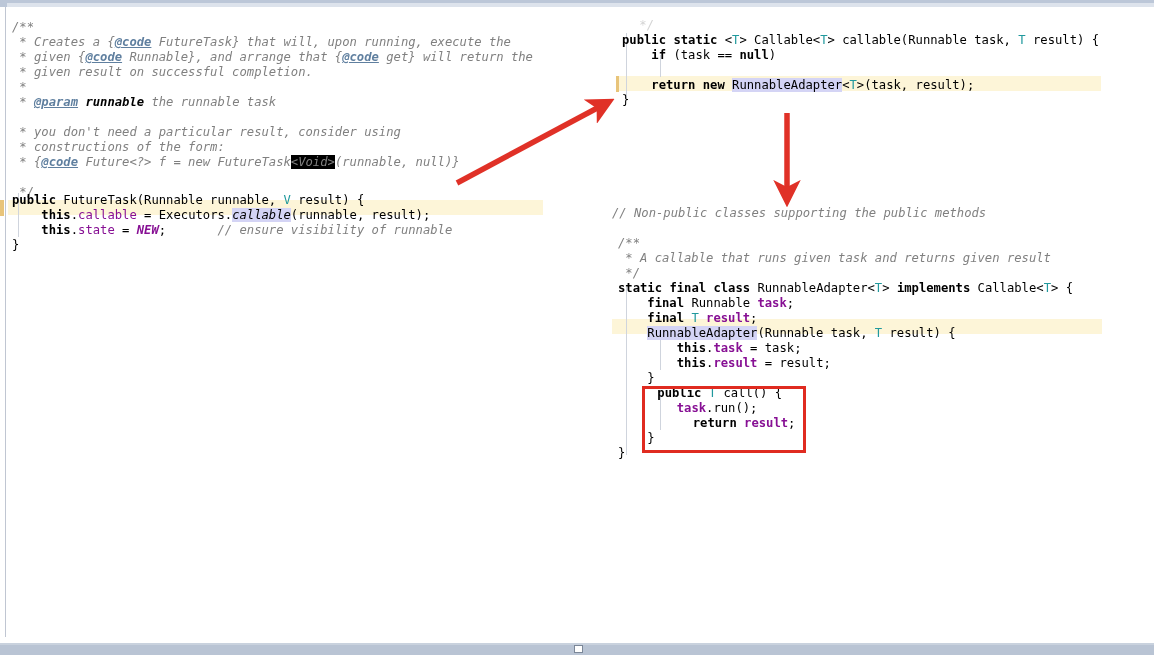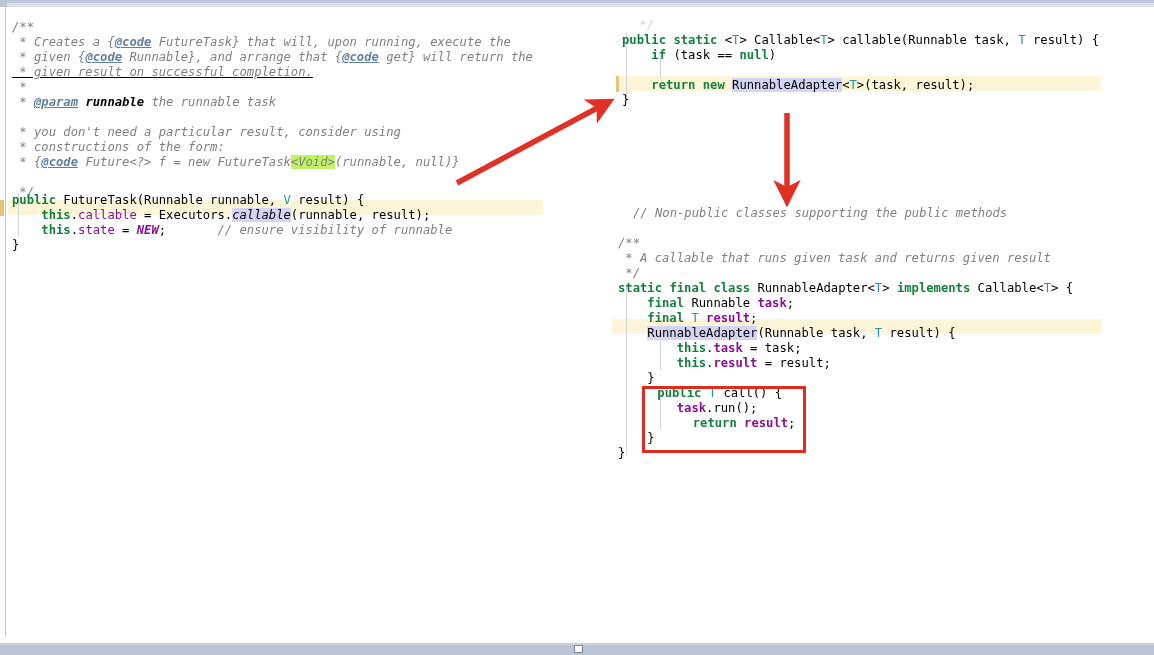--- a/index.html
+++ b/index.html
@@ -85,33 +85,33 @@
   .gutter-mark.small { width: 3px; }
 
   
   .hl-band {
     position: absolute;
     height: 15px;
     background: #fdf5d8;
   }
 
   
-  .kw       { color: #15803d; font-weight: bold; }
+  .kw       { color: #000000; font-weight: bold; }
   .plain    { color: #000000; }
   .cmt      { color: #808080; font-style: italic; }
   .doc      { color: #808080; font-style: italic; }
   .doctag   { color: #5f7f9f; font-style: italic; font-weight: bold; text-decoration: underline; }
   .docparam { color: #000000; font-style: italic; font-weight: bold; }
   .field    { color: #871094; }
   .fieldb   { color: #871094; font-weight: bold; }
   .statfld  { color: #871094; font-weight: bold; font-style: italic; }
   .typevar  { color: #20999d; }
   .statmeth { color: #000000; font-style: italic; }
   .hlsearch { background: #d4d4f5; }
-  .hlgreen  { background: #bef264; }
+  .hlgreen  { background: #000000; }
 
   
   .red-box {
     position: absolute;
     border: 3px solid #e02b20;
     background: transparent;
   }
 
   svg.arrows {
     position: absolute; left: 0; top: 0;
@@ -134,21 +134,21 @@
     
     <div class="hl-band" style="left:8px; top:193px; width:535px;"></div>
     
     <div class="gutter-mark" style="left:0px; top:193px; height:16px;"></div>
     
     <div class="guide" style="left:18px; top:186px; height:44px;"></div>
 
     <div class="code-line" style="position:absolute; left:12px; top:13px;"><span class="doc">/**</span></div>
     <div class="code-line" style="position:absolute; left:12px; top:28px;"><span class="doc"> * Creates a {</span><span class="doctag">@code</span><span class="doc"> FutureTask} that will, upon running, execute the</span></div>
     <div class="code-line" style="position:absolute; left:12px; top:43px;"><span class="doc"> * given {</span><span class="doctag">@code</span><span class="doc"> Runnable}, and arrange that {</span><span class="doctag">@code</span><span class="doc"> get} will return the</span></div>
-    <div class="code-line" style="position:absolute; left:12px; top:58px;text-decoration:underline;"><span class="doc"> * given result on successful completion.</span></div>
+    <div class="code-line" style="position:absolute; left:12px; top:58px;"><span class="doc"> * given result on successful completion.</span></div>
     <div class="code-line" style="position:absolute; left:12px; top:73px;"><span class="doc"> *</span></div>
     <div class="code-line" style="position:absolute; left:12px; top:88px;"><span class="doc"> * </span><span class="doctag">@param</span><span class="doc"> </span><span class="docparam">runnable</span><span class="doc"> the runnable task</span></div>
     <div class="code-line" style="position:absolute; left:12px; top:118px;"><span class="doc"> * you don't need a particular result, consider using</span></div>
     <div class="code-line" style="position:absolute; left:12px; top:133px;"><span class="doc"> * constructions of the form:</span></div>
     <div class="code-line" style="position:absolute; left:12px; top:148px;"><span class="doc"> * {</span><span class="doctag">@code</span><span class="doc"> Future&lt;?&gt; f = new FutureTask</span><span class="doc hlgreen">&lt;Void&gt;</span><span class="doc">(runnable, null)}</span></div>
     <div class="code-line" style="position:absolute; left:12px; top:178px;"><span class="doc"> */</span></div>
     <div class="code-line" style="position:absolute; left:12px; top:186px;"><span class="kw">public</span><span class="plain"> FutureTask(Runnable runnable, </span><span class="typevar">V</span><span class="plain"> result) {</span></div>
     <div class="code-line" style="position:absolute; left:12px; top:201px;"><span class="plain">    </span><span class="kw">this</span><span class="plain">.</span><span class="field">callable</span><span class="plain"> = Executors.</span><span class="statmeth hlsearch">callable</span><span class="plain">(runnable, result);</span></div>
     <div class="code-line" style="position:absolute; left:12px; top:216px;"><span class="plain">    </span><span class="kw">this</span><span class="plain">.</span><span class="field">state</span><span class="plain"> = </span><span class="statfld">NEW</span><span class="plain">;       </span><span class="cmt">// ensure visibility of runnable</span></div>
     <div class="code-line" style="position:absolute; left:12px; top:231px;"><span class="plain">}</span></div>
@@ -168,21 +168,21 @@
     <div class="code-line" style="position:absolute; left:22px; top:86px;"><span class="plain">}</span></div>
   </div>
 
   <div class="pane" style="left:600px; top:200px; width:554px; height:280px;">
 
     <div class="hl-band" style="left:12px; top:119px; width:490px;"></div>
     <div class="guide" style="left:26px; top:87px; height:168px;"></div>
     <div class="guide" style="left:60px; top:132px; height:38px;"></div>
     <div class="guide" style="left:60px; top:192px; height:38px;"></div>
 
-    <div class="code-line" style="position:absolute; left:33px; top:6px;"><span class="cmt">// Non-public classes supporting the public methods</span></div>
+    <div class="code-line" style="position:absolute; left:12px; top:6px;"><span class="cmt">// Non-public classes supporting the public methods</span></div>
 
     <div class="code-line" style="position:absolute; left:18px; top:36px;"><span class="doc">/**</span></div>
     <div class="code-line" style="position:absolute; left:18px; top:51px;"><span class="doc"> * A callable that runs given task and returns given result</span></div>
     <div class="code-line" style="position:absolute; left:18px; top:66px;"><span class="doc"> */</span></div>
     <div class="code-line" style="position:absolute; left:18px; top:81px;"><span class="kw">static</span><span class="plain"> </span><span class="kw">final</span><span class="plain"> </span><span class="kw">class</span><span class="plain"> RunnableAdapter&lt;</span><span class="typevar">T</span><span class="plain">&gt; </span><span class="kw">implements</span><span class="plain"> Callable&lt;</span><span class="typevar">T</span><span class="plain">&gt; {</span></div>
     <div class="code-line" style="position:absolute; left:18px; top:96px;"><span class="plain">    </span><span class="kw">final</span><span class="plain"> Runnable </span><span class="fieldb">task</span><span class="plain">;</span></div>
     <div class="code-line" style="position:absolute; left:18px; top:111px;"><span class="plain">    </span><span class="kw">final</span><span class="plain"> </span><span class="typevar">T</span><span class="plain"> </span><span class="fieldb">result</span><span class="plain">;</span></div>
     <div class="code-line" style="position:absolute; left:18px; top:126px;"><span class="plain">    </span><span class="plain hlsearch">RunnableAdapter</span><span class="plain">(Runnable task, </span><span class="typevar">T</span><span class="plain"> result) {</span></div>
     <div class="code-line" style="position:absolute; left:18px; top:141px;"><span class="plain">        </span><span class="kw">this</span><span class="plain">.</span><span class="fieldb">task</span><span class="plain"> = task;</span></div>
     <div class="code-line" style="position:absolute; left:18px; top:156px;"><span class="plain">        </span><span class="kw">this</span><span class="plain">.</span><span class="fieldb">result</span><span class="plain"> = result;</span></div>

